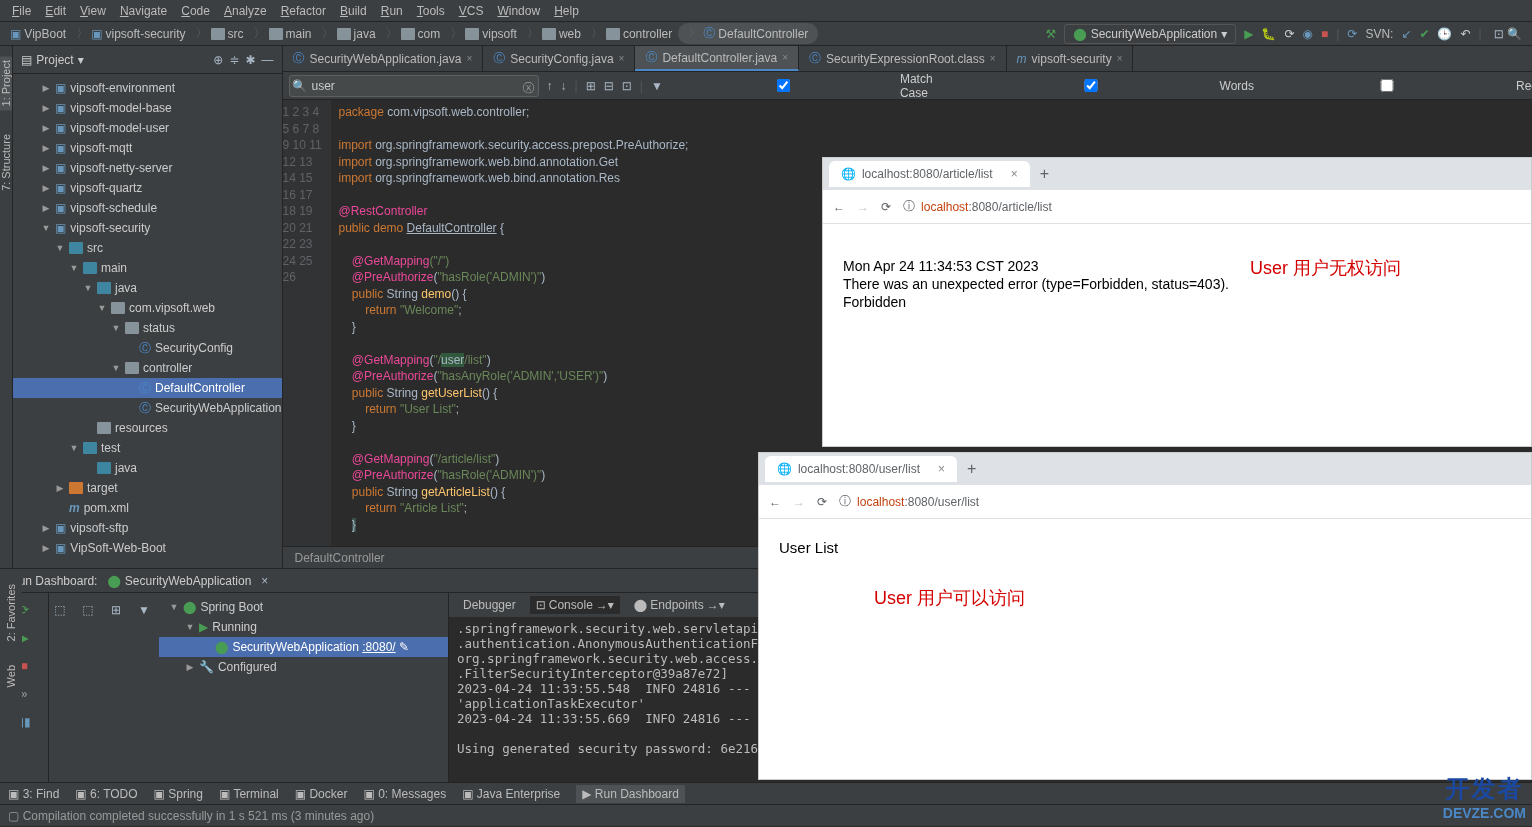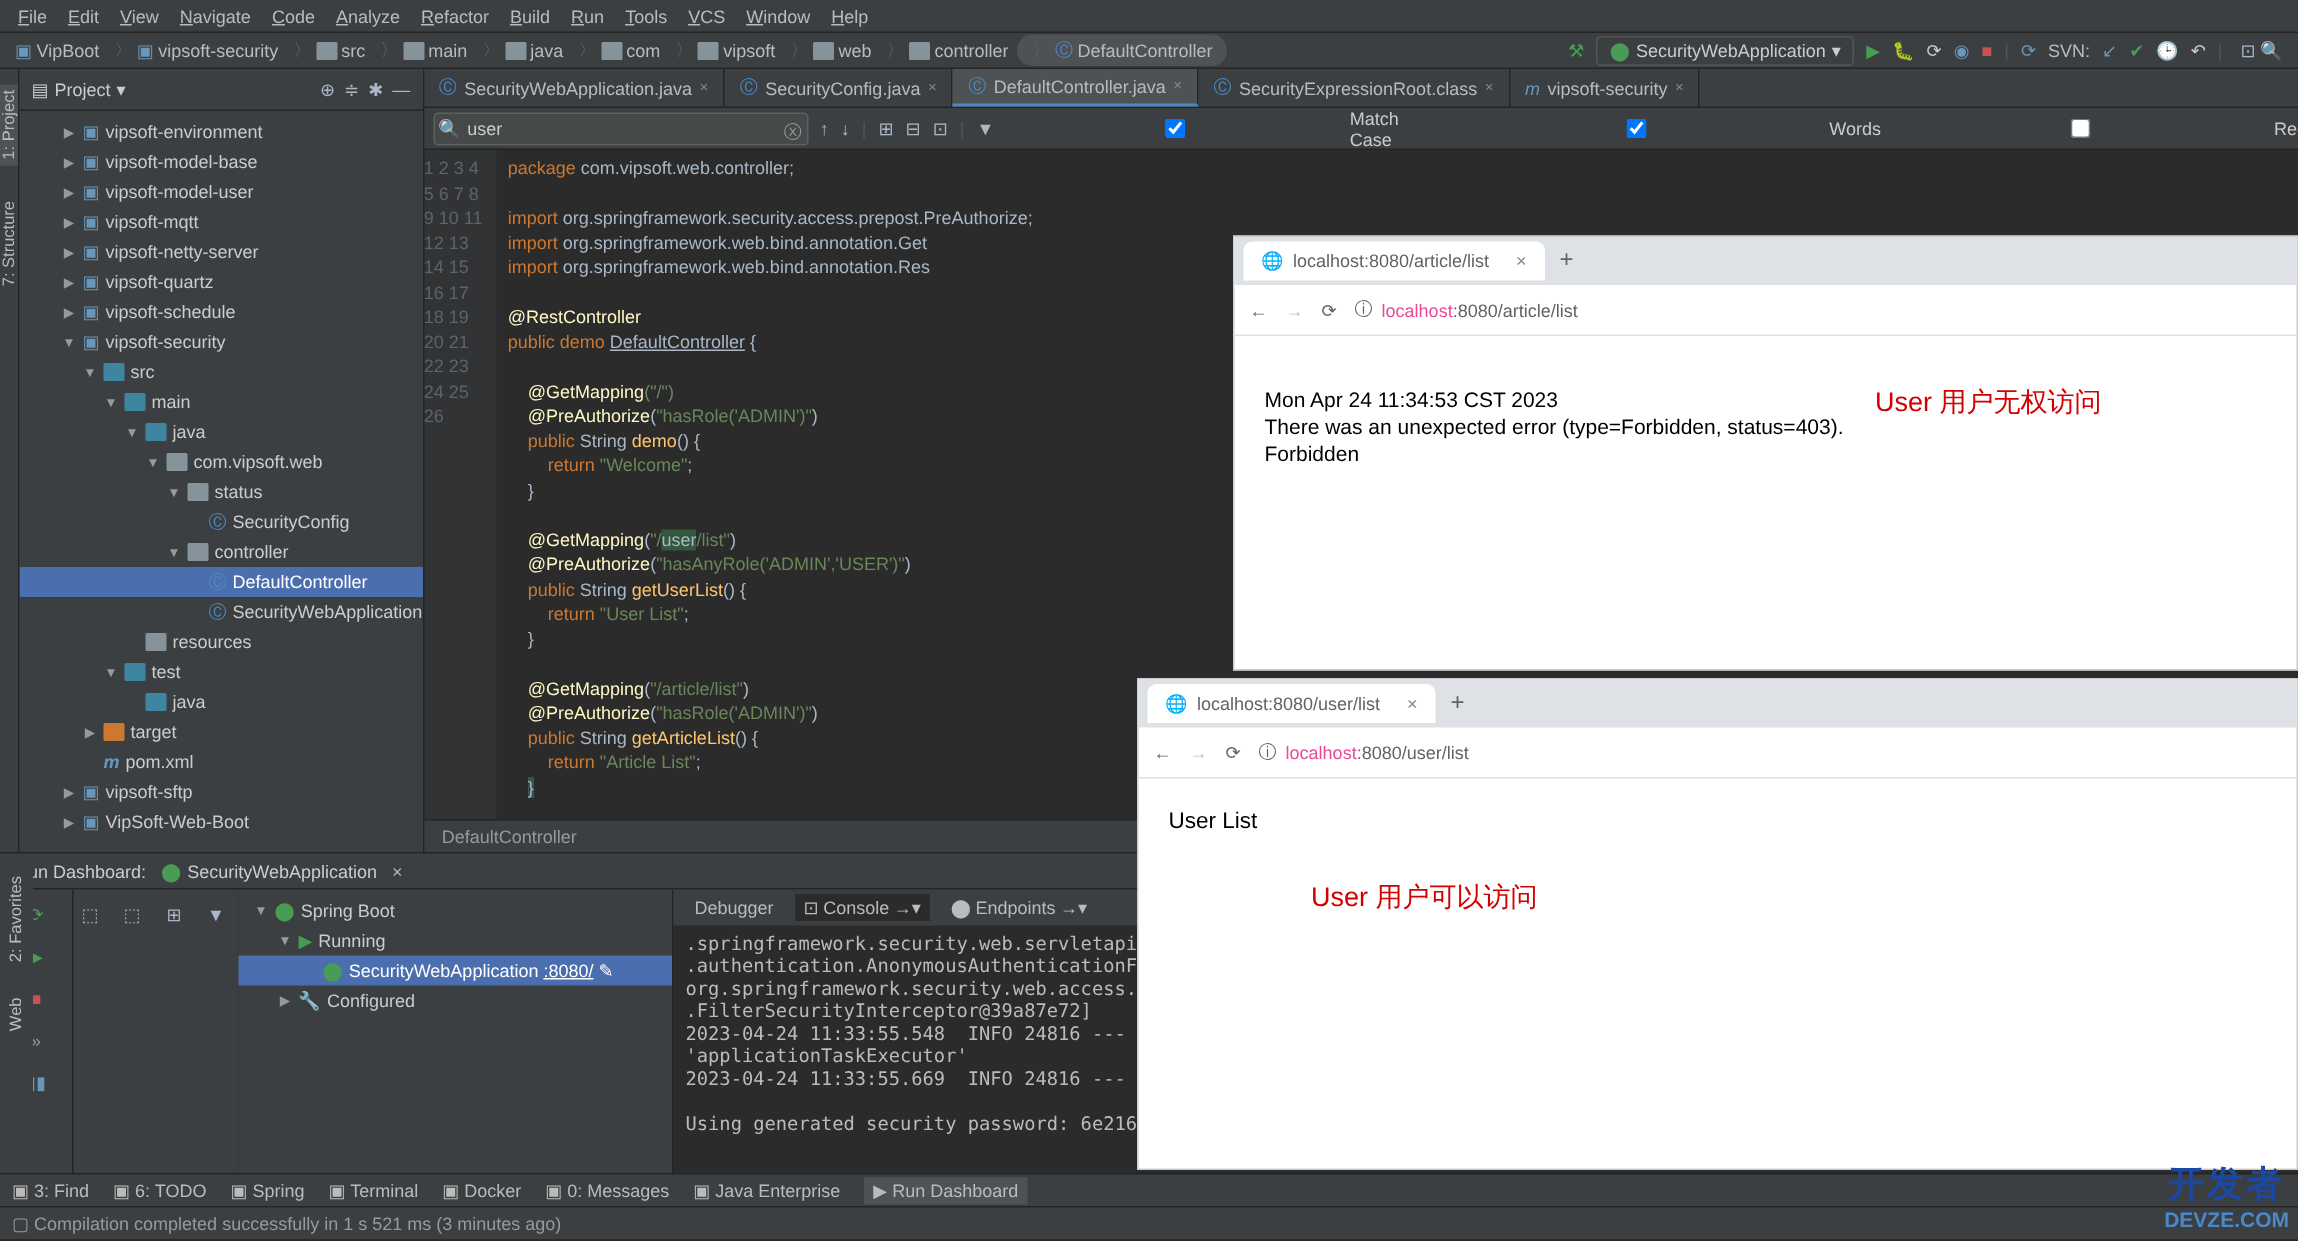--- a/index.html
+++ b/index.html
@@ -30,21 +30,21 @@
 .tab .close{color:#888;font-size:10px}
 .findbar{height:28px;background:#3c3f41;border-bottom:1px solid #242424;display:flex;align-items:center;padding:0 6px;gap:8px}
 .findbar input{background:#45494a;border:1px solid #5e6060;color:#ccc;padding:3px 20px 3px 22px;border-radius:3px;width:250px}
 .find-wrap{position:relative}
 .find-wrap .si{position:absolute;left:4px;top:4px;color:#999}
 .find-wrap .ci{position:absolute;right:4px;top:5px;color:#999;cursor:pointer}
 .chk{display:flex;align-items:center;gap:4px;color:#ccc}
 .code{flex:1;display:flex;font-family:Consolas,monospace;font-size:13px;overflow:hidden}
 .gutter{width:48px;background:#313335;padding:4px 8px 0 0;color:#606366;line-height:16.5px}
 .codebody{flex:1;padding:4px 0 0 8px;line-height:16.5px;white-space:pre;position:relative}
-.kw{color:#cc7832}.str{color:#6a8759}.ann{color:#fef9c3}.fn{color:#ffc66d}
+.kw{color:#cc7832}.str{color:#6a8759}.ann{color:#ec4899}.fn{color:#ffc66d}
 .hl{background:#32593d;color:#a9b7c6}
 .crumbbar{height:22px;background:#3c3f41;border-top:1px solid #242424;padding:0 12px;display:flex;align-items:center;color:#999}
 .rundash-header{height:24px;background:#3c3f41;border-top:1px solid #242424;display:flex;align-items:center;padding:0 10px;gap:10px}
 .rundash-header .title{color:#ccc}
 .rundash{height:190px;background:#2b2b2b;display:flex;border-top:1px solid #242424}
 .rd-left{width:48px;background:#3c3f41;display:flex;flex-direction:column;align-items:center;gap:6px;padding:6px 0}
 .rd-left .btn{width:22px;height:22px;display:flex;align-items:center;justify-content:center;cursor:pointer}
 .rd-tree{width:290px;background:#3c3f41;border-right:1px solid #242424;padding:4px 0}
 .rd-console{flex:1;background:#2b2b2b;display:flex;flex-direction:column}
 .rd-tabs{height:24px;background:#3c3f41;display:flex;align-items:center;gap:8px;padding:0 8px}
@@ -56,21 +56,21 @@
 .bottombar .bb.on{background:#4e5254;padding:2px 6px}
 .statusbar{height:22px;background:#3c3f41;border-top:1px solid #242424;display:flex;align-items:center;padding:0 8px;color:#999}
 .browser{position:absolute;background:#fff;border:1px solid #ccc;color:#000;font-size:13px}
 .browser .tabrow{height:32px;background:#dee1e6;display:flex;align-items:center;padding:0 6px}
 .browser .btab{background:#fff;border-radius:6px 6px 0 0;padding:6px 12px;display:flex;align-items:center;gap:6px;font-size:12px;color:#5f6368}
 .browser .btab .x{color:#888;margin-left:12px}
 .browser .plus{padding:0 10px;color:#5f6368;font-size:16px}
 .browser .addr{height:34px;display:flex;align-items:center;padding:0 10px;gap:12px;border-bottom:1px solid #e0e0e0}
 .browser .addr .nav{color:#5f6368;cursor:pointer}
 .browser .urlbox{flex:1;display:flex;align-items:center;gap:6px;color:#5f6368;font-size:14px}
-.browser .urlbox .host{color:#ec4899}
+.browser .urlbox .host{color:#c2410c}
 .browser .body{padding:18px 20px}
 .browser h1{font-size:30px;font-weight:700;margin-bottom:12px;font-family:Arial}
 .browser p{font-size:14px;margin:2px 0}
 .redtxt{color:#d40000;font-size:18px;position:absolute}
 .bluetxt{color:#1b48a0;font-weight:700;position:absolute;right:6px;bottom:6px;display:flex;flex-direction:column;align-items:center}
 .bluetxt .big{font-size:24px;letter-spacing:2px;font-family:"Microsoft YaHei"}
 .bluetxt .url{font-size:14px;color:#4a88c7}
 .di-folder{width:14px;height:12px;background:#87939a;display:inline-block;border-radius:1px}
 .di-folder.b{background:#3e86a0}
 .di-folder.o{background:#cc7832}

